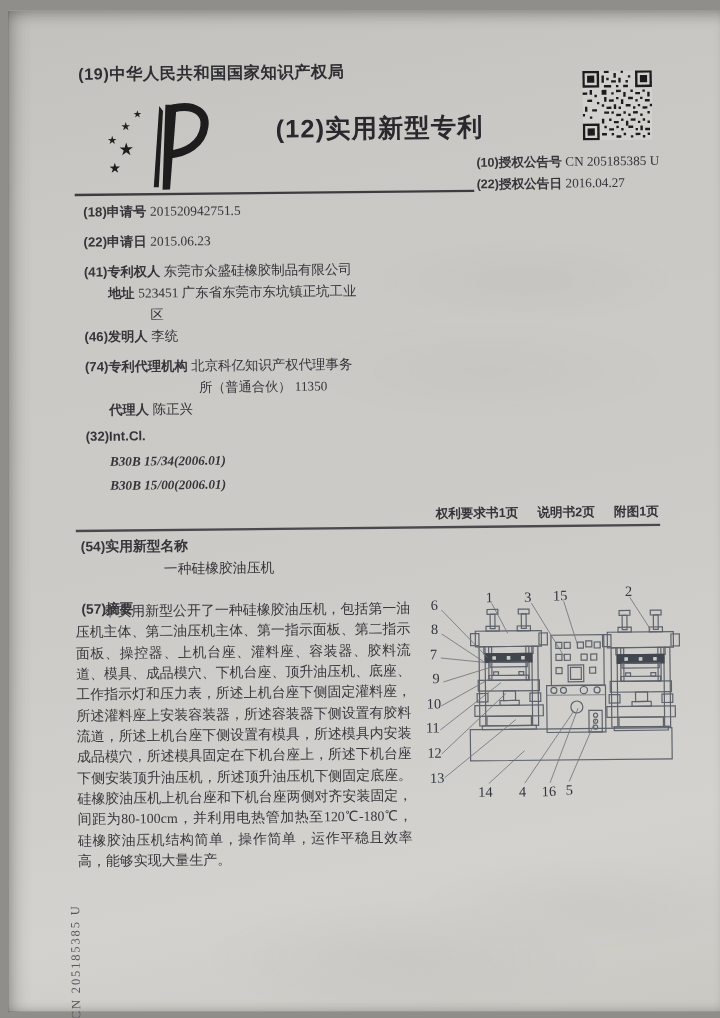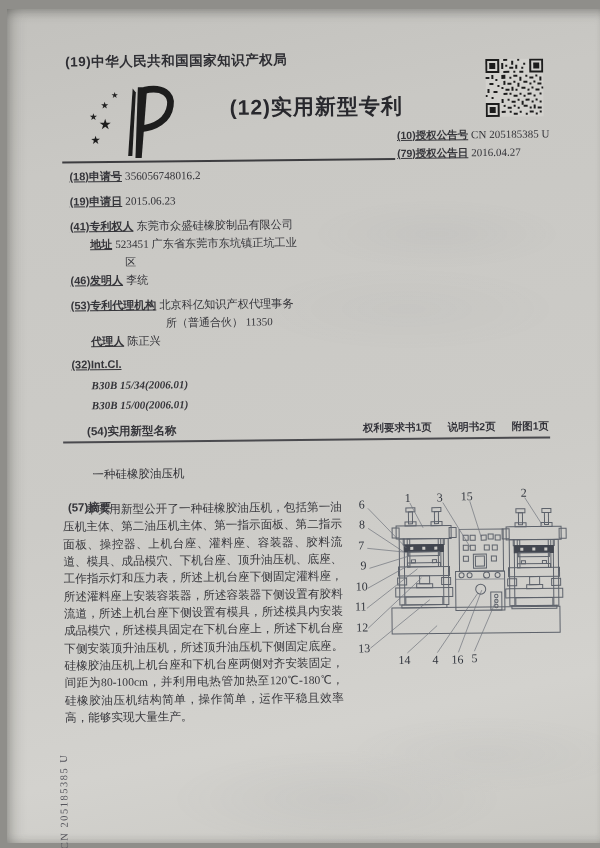--- a/index.html
+++ b/index.html
@@ -13,42 +13,42 @@
   .bleed { position:absolute; inset:0; pointer-events:none; opacity:.5;
     background:
       radial-gradient(ellipse 180px 50px at 430px 225px, rgba(105,110,122,.10), transparent 70%),
       radial-gradient(ellipse 220px 60px at 400px 300px, rgba(105,110,122,.08), transparent 70%),
       radial-gradient(ellipse 240px 70px at 330px 790px, rgba(105,110,122,.12), transparent 70%),
       radial-gradient(ellipse 200px 55px at 480px 745px, rgba(105,110,122,.09), transparent 70%);
   }
   .sheet { position:absolute; inset:0; transform: rotate(-0.6deg); }
 
   .abs { position:absolute; }
-  .lbl { font-weight:bold;text-decoration:underline; }
+  .lbl { font-weight:bold; }
   .val { font-family:"Liberation Serif", serif; }
 
   .office { left:62px; top:42px; font-size:13.5px; font-weight:bold; letter-spacing:.5px; color:#2e2e33;}
   .kind { left:226px; top:84px; font-size:21px; font-weight:bold; letter-spacing:1px; color:#28282d;}
   .pubrow { font-size:10.5px; white-space:nowrap; }
   .pubrow .val { font-size:11px; }
   .pub-no { left:393px; top:121px; }
   .pub-date { left:393px; top:139px; }
 
   .rule1 { left:58px; top:150px; width:333px; height:2px; background:#3d3d40; }
   .rule2 { left:56px; top:430px; width:487px; height:1.5px; background:#4a4a4e; }
 
   .bib { font-size:11px; white-space:nowrap; }
   .bib .val { font-size:11.2px; }
   .ipc { font-family:"Liberation Serif", serif; font-weight:bold; font-style:italic; font-size:11px; }
 
   .pagesinfo { left:300px; top:413px; width:242px; display:flex; gap:16px; justify-content:flex-end;
     font-size:10.5px; font-weight:bold; color:#33333a; }
 
   .sec-label { font-size:11.5px; font-weight:bold; }
-  .invention-title { font-size:11.5px; }
+  .invention-title { font-size:11.5px;margin-left:44px; }
 
   .abstract { left:55px; top:490px; width:279px; font-size:11.6px; line-height:17.35px;
     font-family:"Liberation Serif", serif; text-align:justify; text-indent:2em; color:#38383d; }
 
   .figure-wrap { left:336px; top:470px; width:248px; height:212px; }
 
   .side-num { left:53px; top:790px; transform: translate(-50%,-50%) rotate(-90deg);
     font-family:"Liberation Serif", serif; font-size:10.5px; letter-spacing:1.5px; color:#55555c; white-space:nowrap; }
 
   .logo-wrap { left:72px; top:70px; width:104px; height:86px; }
@@ -182,69 +182,69 @@
             <rect x="2" y="24" width="3" height="3"></rect>
           </g>
       </svg>
     </div>
 
     <div class="abs pubrow pub-no">
       <span class="lbl">(10)授权公告号</span>
       <span class="val">CN 205185385 U</span>
     </div>
     <div class="abs pubrow pub-date">
-      <span class="lbl">(79)授权公告日</span>
+      <span class="lbl">(22)授权公告日</span>
       <span class="val">2016.04.27</span>
     </div>
 
     <div class="abs rule1"></div>
 
     <div class="abs bib" style="left:65px; top:158px;">
       <span class="lbl">(18)申请号</span>
-      <span class="val">356056748016.2</span>
+      <span class="val">201520942751.5</span>
     </div>
     <div class="abs bib" style="left:65px; top:183px;">
-      <span class="lbl">(19)申请日</span>
+      <span class="lbl">(22)申请日</span>
       <span class="val">2015.06.23</span>
     </div>
     <div class="abs bib" style="left:65px; top:208px;">
       <span class="lbl">(41)专利权人</span>
       <span class="val">东莞市众盛硅橡胶制品有限公司</span>
     </div>
     <div class="abs bib" style="left:85px; top:226px;">
       <span class="lbl">地址</span>
       <span class="val">523451 广东省东莞市东坑镇正坑工业</span>
     </div>
     <div class="abs bib val" style="left:120px; top:244px;">区</div>
     <div class="abs bib" style="left:65px; top:262px;">
       <span class="lbl">(46)发明人</span>
       <span class="val">李统</span>
     </div>
     <div class="abs bib" style="left:65px; top:287px;">
-      <span class="lbl">(53)专利代理机构</span>
+      <span class="lbl">(74)专利代理机构</span>
       <span class="val">北京科亿知识产权代理事务</span>
     </div>
     <div class="abs bib val" style="left:160px; top:305px;">所（普通合伙） 11350</div>
     <div class="abs bib" style="left:85px; top:323px;">
       <span class="lbl">代理人</span>
       <span class="val">陈正兴</span>
     </div>
     <div class="abs bib lbl" style="left:65px; top:347px;">(32)Int.Cl.</div>
     <div class="abs ipc" style="left:85px; top:368px;">B30B 15/34(2006.01)</div>
     <div class="abs ipc" style="left:85px; top:388px;">B30B 15/00(2006.01)</div>
 
     <div class="abs pagesinfo">
       <span>权利要求书1页</span>
       <span>说明书2页</span>
       <span>附图1页</span>
     </div>
 
     <div class="abs rule2"></div>
 
-    <div class="abs sec-label" style="left:60px; top:413px;margin-left:20px;">(54)实用新型名称</div>
+    <div class="abs sec-label" style="left:60px; top:437px;">(54)实用新型名称</div>
     <div class="abs invention-title val" style="left:85px; top:456px;">一种硅橡胶油压机</div>
     <div class="abs sec-label" style="left:60px; top:473px;margin-top:16px;">(57)摘要</div>
     <div class="abs abstract">本实用新型公开了一种硅橡胶油压机，包括第一油压机主体、第二油压机主体、第一指示面板、第二指示面板、操控器、上机台座、灌料座、容装器、胶料流道、模具、成品模穴、下机台座、顶升油压机、底座、工作指示灯和压力表，所述上机台座下侧固定灌料座，所述灌料座上安装容装器，所述容装器下侧设置有胶料流道，所述上机台座下侧设置有模具，所述模具内安装成品模穴，所述模具固定在下机台座上，所述下机台座下侧安装顶升油压机，所述顶升油压机下侧固定底座。硅橡胶油压机上机台座和下机台座两侧对齐安装固定，间距为80-100cm，并利用电热管加热至120℃-180℃，硅橡胶油压机结构简单，操作简单，运作平稳且效率高，能够实现大量生产。</div>
 
     <div class="abs figure-wrap">
       <svg width="248" height="212" viewBox="0 0 248 212">
         <defs>
           <g id="press">
             <rect class="fig-shape" x="14" y="0" width="9" height="4"></rect>
             <rect class="fig-shape" x="40" y="0" width="9" height="4"></rect>

